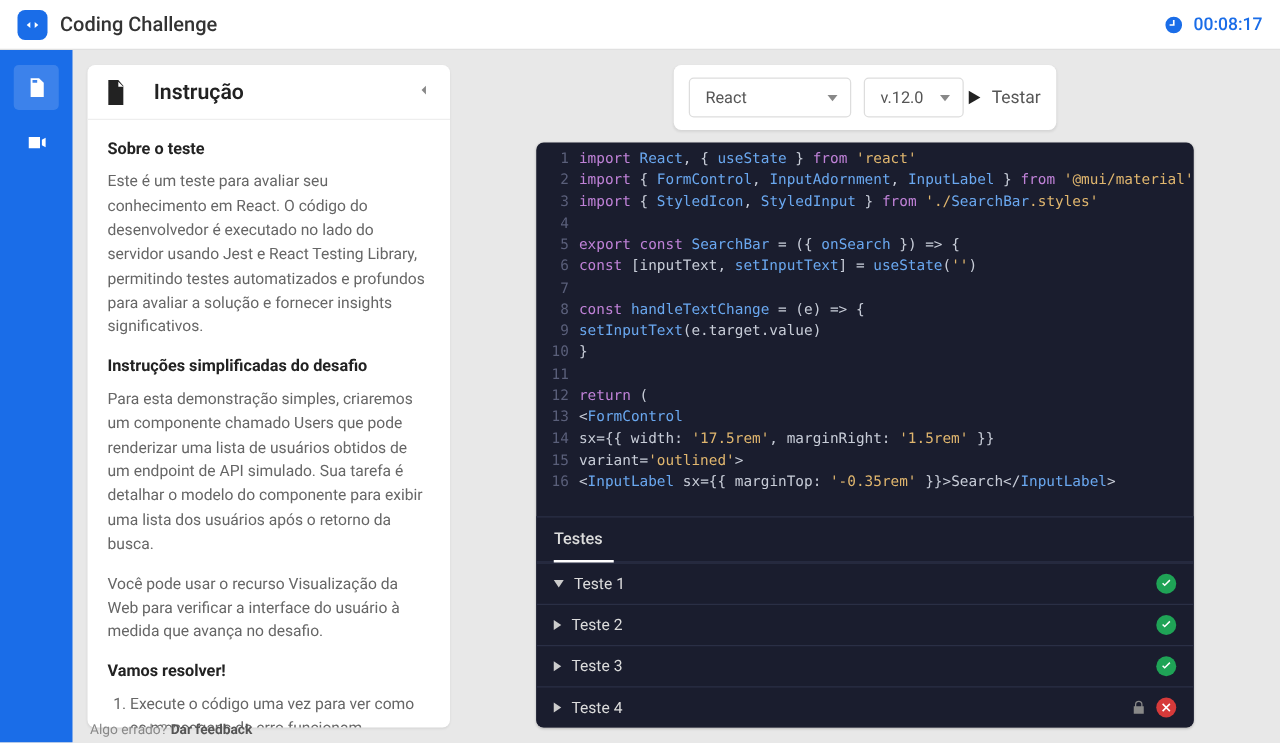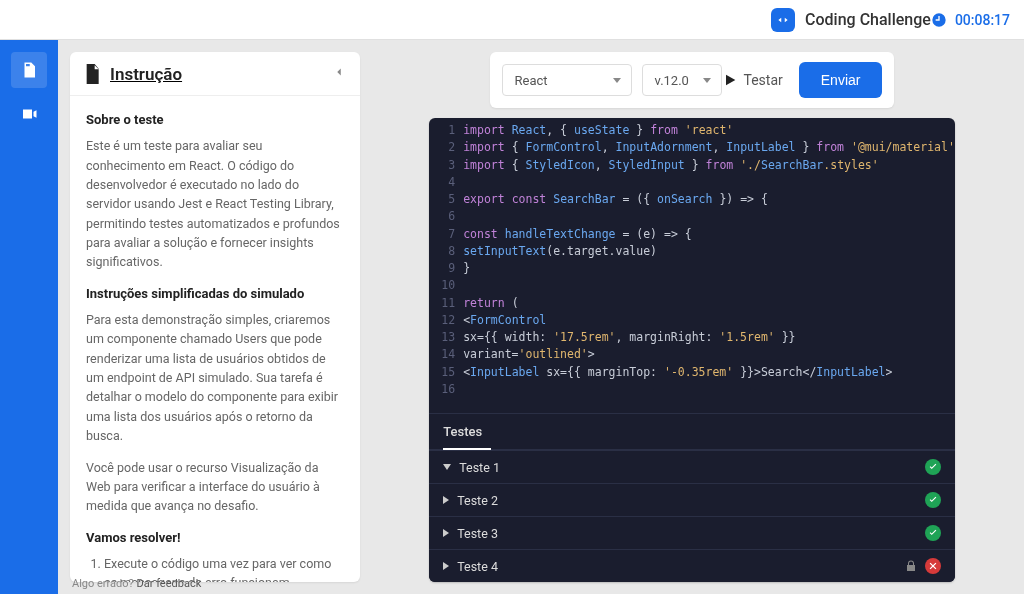--- a/index.html
+++ b/index.html
@@ -1,37 +1,37 @@
 <!DOCTYPE html>
 <html><head>
 <meta charset="utf-8">
 <style>
 * { margin: 0; padding: 0; box-sizing: border-box; }
 body { font-family: -apple-system, BlinkMacSystemFont, 'Segoe UI', Roboto, sans-serif; background: #e8e8e8; width: 1024px; height: 594px; overflow: hidden; }
 
-.topbar { height: 40px; background: #fff; border-bottom: 1px solid #e0e0e0; display: flex; align-items: center; padding: 0 14px; justify-content: flex-end; }
+.topbar { height: 40px; background: #fff; border-bottom: 1px solid #e0e0e0; display: flex; align-items: center; padding: 0 14px; justify-content: space-between; }
 .topbar-left { display: flex; align-items: center; gap: 10px; }
 .logo-badge { width: 24px; height: 24px; background: #1a6de8; border-radius: 6px; display: flex; align-items: center; justify-content: center; }
 .logo-badge svg { width: 14px; height: 14px; fill: #fff; }
 .app-title { font-size: 16px; font-weight: 500; color: #333; }
 .topbar-right { display: flex; align-items: center; gap: 8px; color: #1a6de8; font-size: 14px; font-weight: 500; }
 .clock-icon { width: 16px; height: 16px; fill: #1a6de8; }
 
 .main { display: flex; height: 554px; }
 
 .rail { width: 58px; background: #1a6de8; display: flex; flex-direction: column; align-items: center; padding-top: 12px; gap: 8px; }
 .rail-btn { width: 36px; height: 36px; display: flex; align-items: center; justify-content: center; border-radius: 4px; cursor: pointer; }
 .rail-btn.active { background: rgba(255,255,255,0.15); }
 .rail-btn svg { width: 18px; height: 18px; fill: #fff; }
 
 .content { flex: 1; padding: 12px; display: flex; gap: 12px; position: relative; }
 
 .instructions { width: 290px; background: #fff; border-radius: 6px; box-shadow: 0 1px 2px rgba(0,0,0,0.08); display: flex; flex-direction: column; }
 .inst-header { height: 44px; display: flex; align-items: center; justify-content: space-between; padding: 0 14px; border-bottom: 1px solid #eee; }
-.inst-header-left { display: flex; align-items: flex-start; gap: 10px; text-decoration: underline; }
+.inst-header-left { display: flex; align-items: flex-start; gap: 23px; }
 .inst-header-left svg { width: 16px; height: 20px; fill: #222; }
 .inst-title { font-size: 17px; font-weight: 600; color: #222; }
 .inst-collapse svg { width: 14px; height: 14px; fill: #888; }
 .inst-body { flex: 1; overflow: hidden; padding: 14px 16px; color: #666; font-size: 12.5px; line-height: 1.55; }
 .inst-body h4 { color: #222; font-size: 13px; font-weight: 700; margin-bottom: 6px; }
 .inst-body p { margin-bottom: 12px; }
 .inst-body ol { padding-left: 18px; }
 .inst-body ol li { margin-bottom: 4px; }
 
 .editor-col { flex: 1; display: flex; flex-direction: column; gap: 10px; align-items: center; }
@@ -63,21 +63,21 @@
 .test-row-left .chev { width: 0; height: 0; border-top: 4px solid transparent; border-bottom: 4px solid transparent; border-left: 6px solid #ccc; }
 .test-row-left .chev.open { border-left: 4px solid transparent; border-right: 4px solid transparent; border-top: 6px solid #ccc; border-bottom:none; width:0; height:0;}
 .test-row-right { display: flex; align-items: center; gap: 8px; }
 .dot { width: 16px; height: 16px; border-radius: 50%; display: flex; align-items: center; justify-content: center; }
 .dot.pass { background: #1fa356; }
 .dot.fail { background: #d63a3a; }
 .dot svg { width:10px; height:10px; fill:#fff; }
 .lock-ic { width:12px; height:14px; fill:#888; }
 
 .footer { position: absolute; bottom: 4px; left: 14px; font-size: 11px; color: #888; }
-.footer b { color: #555; font-weight:400;}
+.footer b { color: #555; font-weight:700;}
 </style>
 </head>
 <body>
 
 <div class="topbar">
   <div class="topbar-left">
     <div class="logo-badge">
       <svg viewBox="0 0 24 24">
           <path d="M9 16l-5-4 5-4v8zm6-8l5 4-5 4V8z"></path>
         </svg>
@@ -119,21 +119,21 @@
         </div>
         <span class="inst-collapse">
           <svg viewBox="0 0 24 24">
               <path d="M15 6l-6 6 6 6V6z"></path>
             </svg>
         </span>
       </div>
       <div class="inst-body">
         <h4>Sobre o teste</h4>
         <p>Este é um teste para avaliar seu conhecimento em React. O código do desenvolvedor é executado no lado do servidor usando Jest e React Testing Library, permitindo testes automatizados e profundos para avaliar a solução e fornecer insights significativos.</p>
-        <h4>Instruções simplificadas do simulado</h4>
+        <h4>Instruções simplificadas do desafio</h4>
         <p>Para esta demonstração simples, criaremos um componente chamado Users que pode renderizar uma lista de usuários obtidos de um endpoint de API simulado. Sua tarefa é detalhar o modelo do componente para exibir uma lista dos usuários após o retorno da busca.</p>
         <p>Você pode usar o recurso Visualização da Web para verificar a interface do usuário à medida que avança no desafio.</p>
         <h4>Vamos resolver!</h4>
         <ol>
           <li>Execute o código uma vez para ver como as mensagens de erro funcionam.</li>
         </ol>
       </div>
     </div>
 
     <div class="editor-col">
@@ -147,21 +147,20 @@
               <span>v.12.0</span>
             </div>
         </div>
         <div class="toolbar-right">
           <div class="test-btn">
             <svg viewBox="0 0 24 24">
                 <path d="M6 4l14 8-14 8V4z"></path>
               </svg>
             <span>Testar</span>
           </div>
-          <button class="submit-btn">Enviar</button>
         </div>
       </div>
 
       <div class="editor-panel">
         <div class="code-area">
           <div class="gutter" id="gutter">
               <div>1</div>
               <div>2</div>
               <div>3</div>
               <div>4</div>
@@ -177,20 +176,21 @@
               <div>14</div>
               <div>15</div>
               <div>16</div>
             </div>
           <div class="code-lines" id="codelines">
               <div><span class="kw">import</span> <span class="fn">React</span>, { <span class="fn">useState</span> } <span class="kw">from</span> <span class="str">'react'</span></div>
               <div><span class="kw">import</span> { <span class="fn">FormControl</span>, <span class="fn">InputAdornment</span>, <span class="fn">InputLabel</span> } <span class="kw">from</span> <span class="str">'@mui/material'</span></div>
               <div><span class="kw">import</span> { <span class="fn">StyledIcon</span>, <span class="fn">StyledInput</span> } <span class="kw">from</span> <span class="str">'./<span class="fn">SearchBar</span>.styles'</span></div>
               <div>&nbsp;</div>
               <div><span class="kw">export</span> <span class="kw">const</span> <span class="fn">SearchBar</span> = ({ <span class="fn">onSearch</span> }) =&gt; {</div>
+              <div>  <span class="kw">const</span> [inputText, <span class="fn">setInputText</span>] = <span class="fn">useState</span>(<span class="str">''</span>)</div>
               <div>&nbsp;</div>
               <div>  <span class="kw">const</span> <span class="fn">handleTextChange</span> = (e) =&gt; {</div>
               <div>    <span class="fn">setInputText</span>(e.target.value)</div>
               <div>  }</div>
               <div>&nbsp;</div>
               <div>  <span class="kw">return</span> (</div>
               <div>    &lt;<span class="fn">FormControl</span></div>
               <div>      sx={{ width: <span class="str">'17.5rem'</span>, marginRight: <span class="str">'1.5rem'</span> }}</div>
               <div>      variant=<span class="str">'outlined'</span>&gt;</div>
               <div>      &lt;<span class="fn">InputLabel</span> sx={{ marginTop: <span class="str">'-0.35rem'</span> }}&gt;Search&lt;/<span class="fn">InputLabel</span>&gt;</div>

